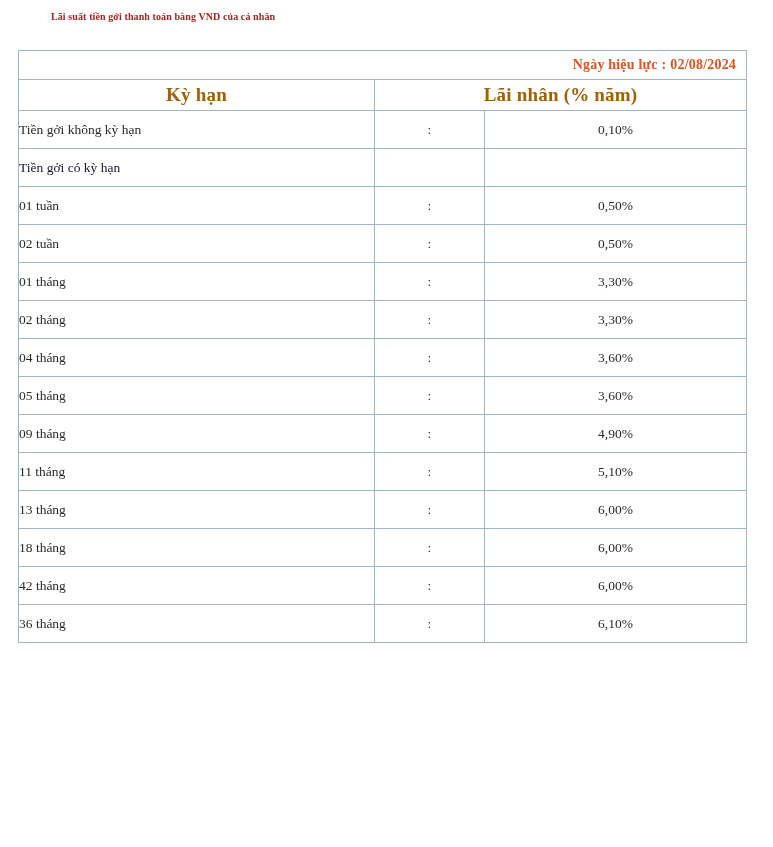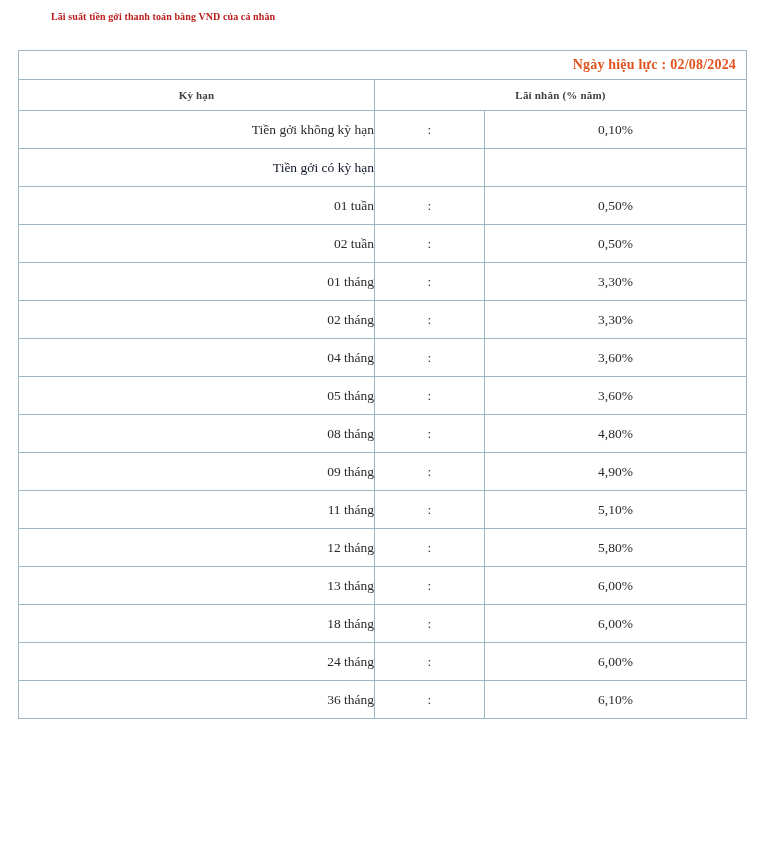--- a/index.html
+++ b/index.html
@@ -79,31 +79,30 @@
     font-size: 14px;
     white-space: nowrap;
   }
   .eff-label { letter-spacing: 0.2px; }
   .eff-sep   { padding: 0 4px; }
   .eff-value { letter-spacing: 0.2px; }
 
   
   tr.head-row td {
     height: 30px;
-    color: #404040;
+    color: #a16207;
     font-weight: bold;
-    font-size: 11px;
+    font-size: 19px;
     text-align: center;
     letter-spacing: 0.2px;
   }
 
   
   tr.data-row td.term-cell {
-    text-align: right;
-    padding-left: 47px;
+    text-align: left;
   }
   tr.data-row td.colon-cell {
     text-align: center;
     color: #3A3A3A;
   }
   tr.data-row td.rate-cell {
   }
 
   tr.group-row td {
     color: #0f172a;
@@ -170,51 +169,41 @@
             <td class="term-cell">04 tháng</td>
             <td class="colon-cell">:</td>
             <td class="rate-cell">3,60%</td>
           </tr>
           <tr class="data-row">
             <td class="term-cell">05 tháng</td>
             <td class="colon-cell">:</td>
             <td class="rate-cell">3,60%</td>
           </tr>
           <tr class="data-row">
-            <td class="term-cell">08 tháng</td>
-            <td class="colon-cell">:</td>
-            <td class="rate-cell">4,80%</td>
-          </tr>
-          <tr class="data-row">
             <td class="term-cell">09 tháng</td>
             <td class="colon-cell">:</td>
             <td class="rate-cell">4,90%</td>
           </tr>
           <tr class="data-row">
             <td class="term-cell">11 tháng</td>
             <td class="colon-cell">:</td>
             <td class="rate-cell">5,10%</td>
           </tr>
           <tr class="data-row">
-            <td class="term-cell">12 tháng</td>
-            <td class="colon-cell">:</td>
-            <td class="rate-cell">5,80%</td>
-          </tr>
-          <tr class="data-row">
             <td class="term-cell">13 tháng</td>
             <td class="colon-cell">:</td>
             <td class="rate-cell">6,00%</td>
           </tr>
           <tr class="data-row">
             <td class="term-cell">18 tháng</td>
             <td class="colon-cell">:</td>
             <td class="rate-cell">6,00%</td>
           </tr>
           <tr class="data-row">
-            <td class="term-cell">24 tháng</td>
+            <td class="term-cell">42 tháng</td>
             <td class="colon-cell">:</td>
             <td class="rate-cell">6,00%</td>
           </tr>
           <tr class="data-row">
             <td class="term-cell">36 tháng</td>
             <td class="colon-cell">:</td>
             <td class="rate-cell">6,10%</td>
           </tr>
         </tbody>
     </table>

